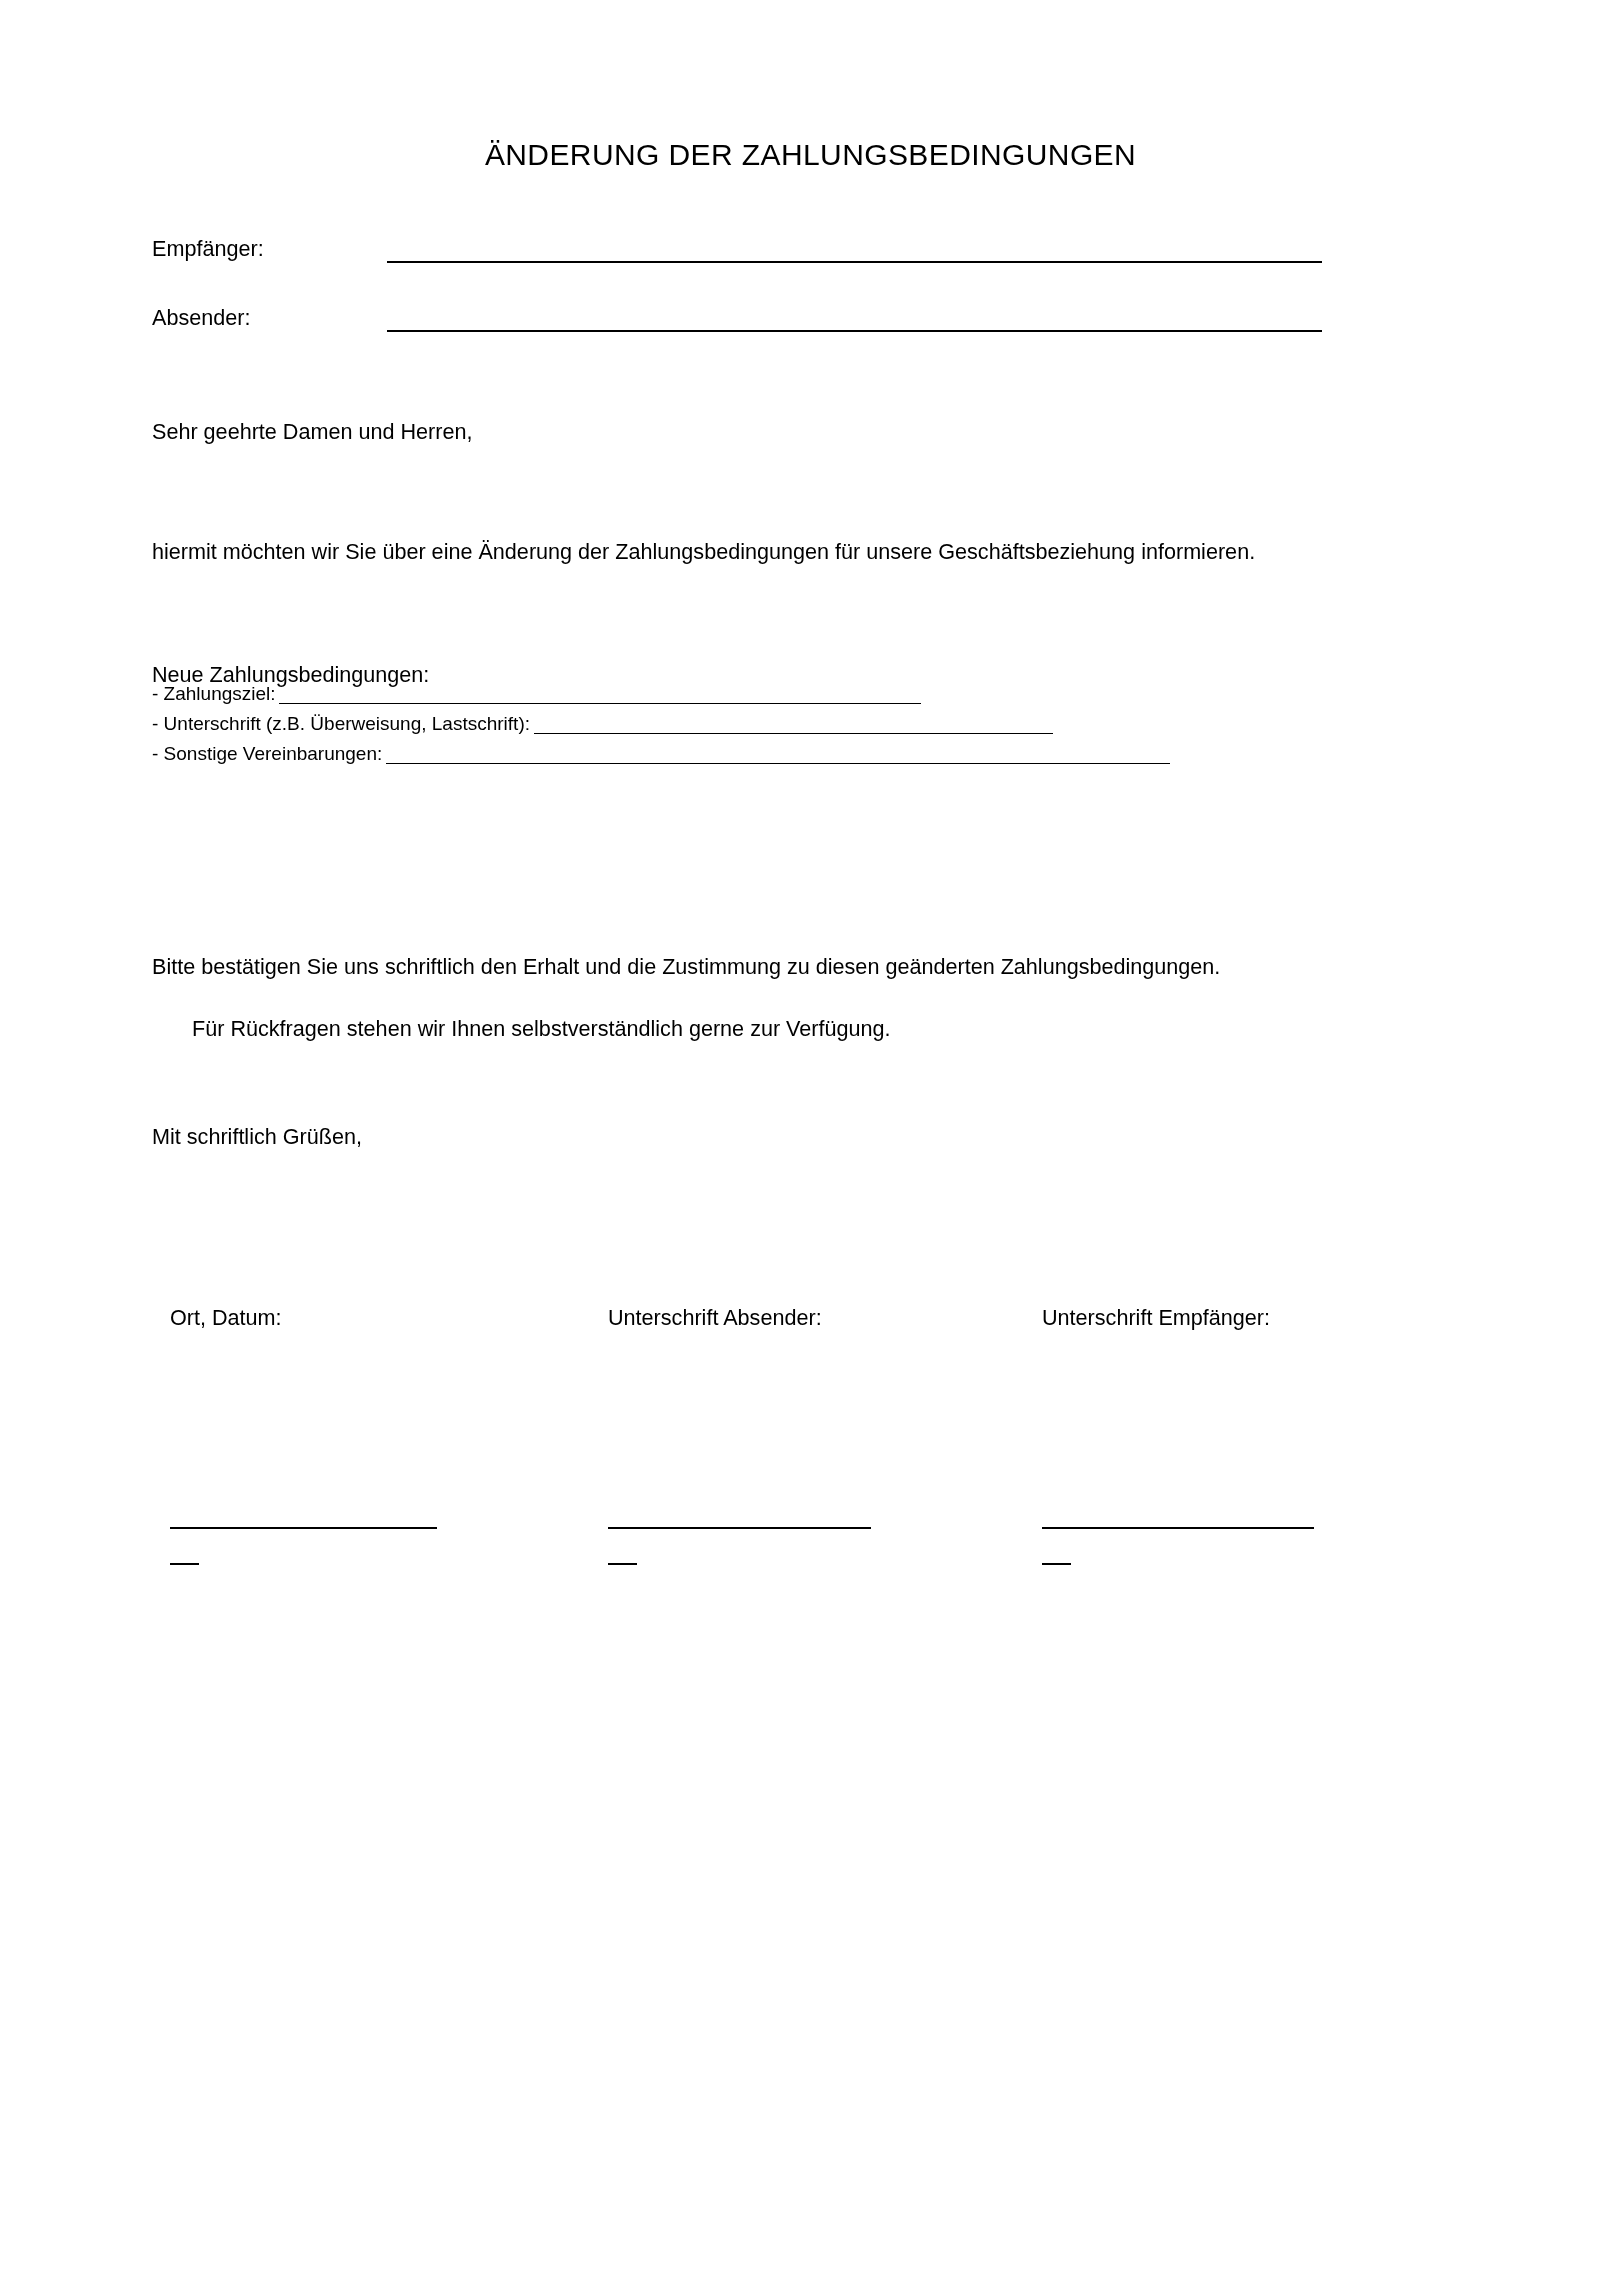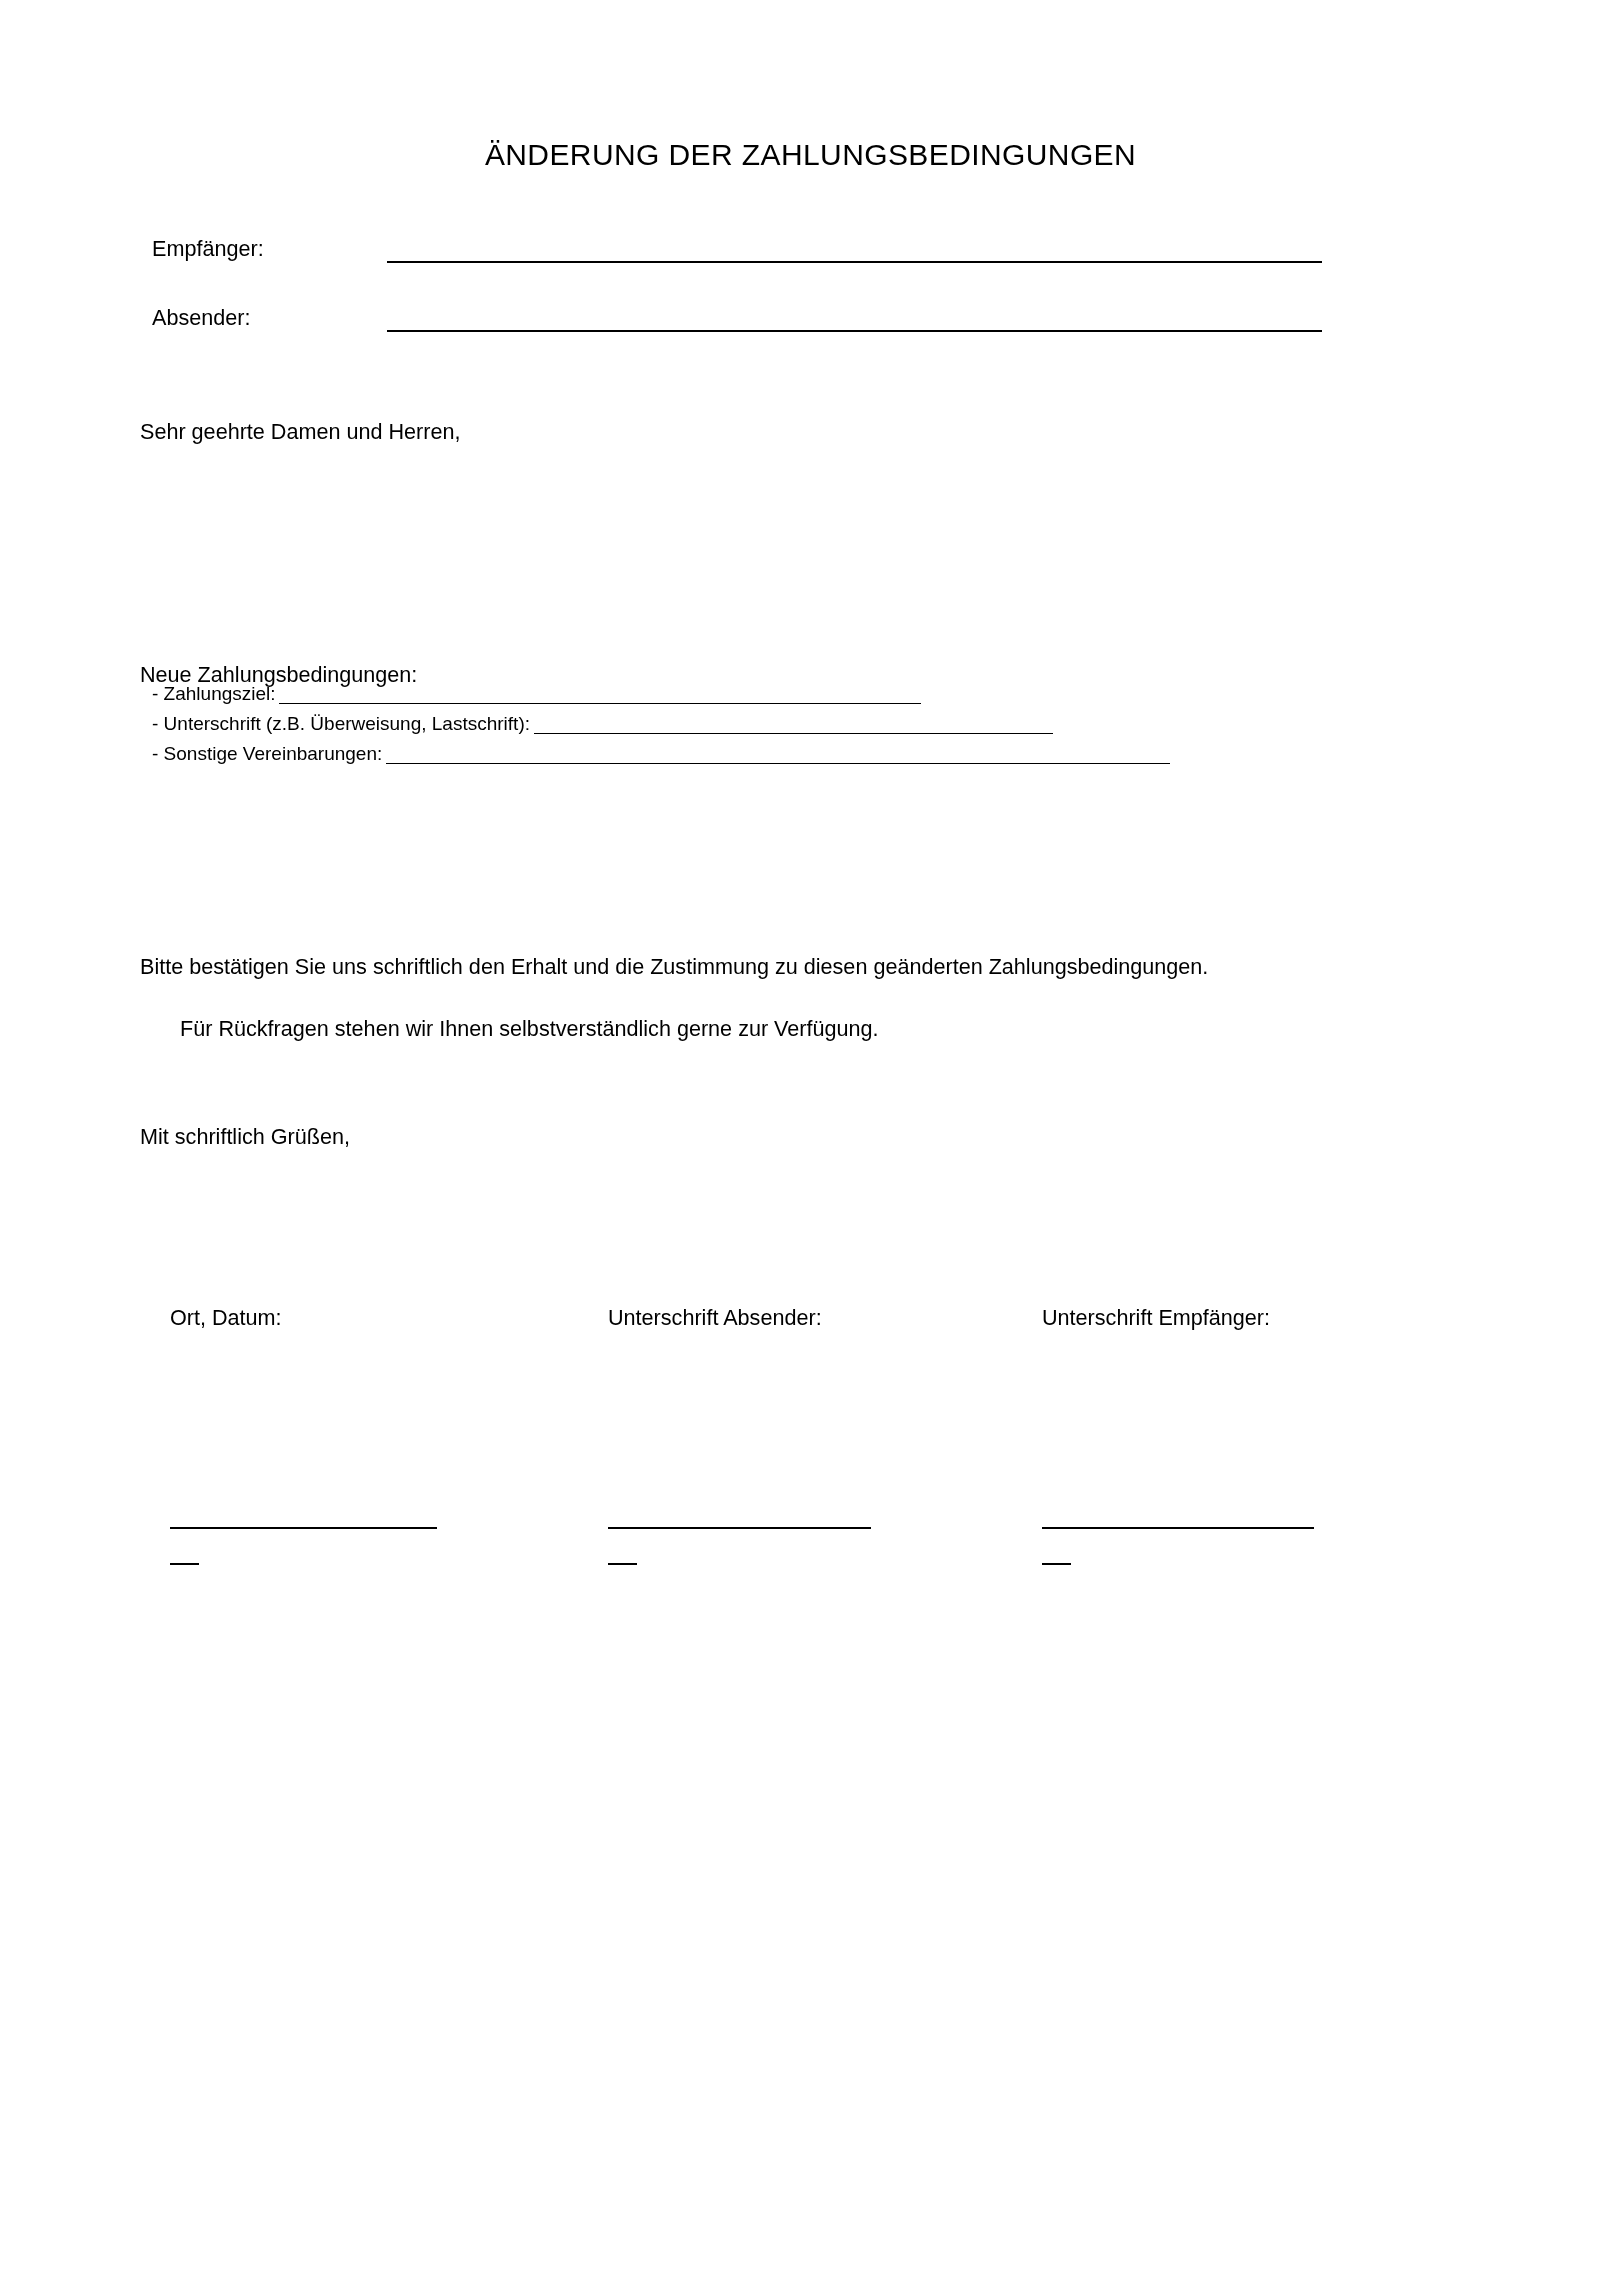--- a/index.html
+++ b/index.html
@@ -52,21 +52,21 @@
     width: 1063px;
     height: 0;
     border-bottom: 2.9px solid #000000;
   }
   #row-empfaenger { top: 235px; }
   #row-absender   { top: 304px; }
 
   
   .para {
     position: absolute;
-    left: 140px;
+    left: 152px;
     font-size: 21.6px;
     line-height: 29px;
     white-space: nowrap;
   }
   #p-salutation { top: 395px; }
   #p-intro      { top: 515px; }
   #p-effective  { top: 576px; }
   #p-terms-head { top: 638px; }
   #p-confirm    { top: 930px; }
   #p-questions  { top: 992px; margin-left: 40px; }
@@ -146,20 +146,21 @@
     <span class="field-rule"></span>
   </div>
 
   <div class="field-row" id="row-absender">
     <span class="field-label">Absender:</span>
     <span class="field-rule"></span>
   </div>
 
   <p class="para" id="p-salutation">Sehr geehrte Damen und Herren,</p>
 
+  <p class="para" id="p-intro">hiermit möchten wir Sie über eine Änderung der Zahlungsbedingungen für unsere Geschäftsbeziehung informieren.</p>
 
 
   <p class="para" id="p-terms-head">Neue Zahlungsbedingungen:</p>
 
   <div class="fill-list">
     <div class="fill-item" data-len="a">
       <span>- Zahlungsziel:</span><span class="fill-rule"></span>
     </div>
     <div class="fill-item" data-len="b">
       <span>- Unterschrift (z.B. Überweisung, Lastschrift):</span><span class="fill-rule"></span>

